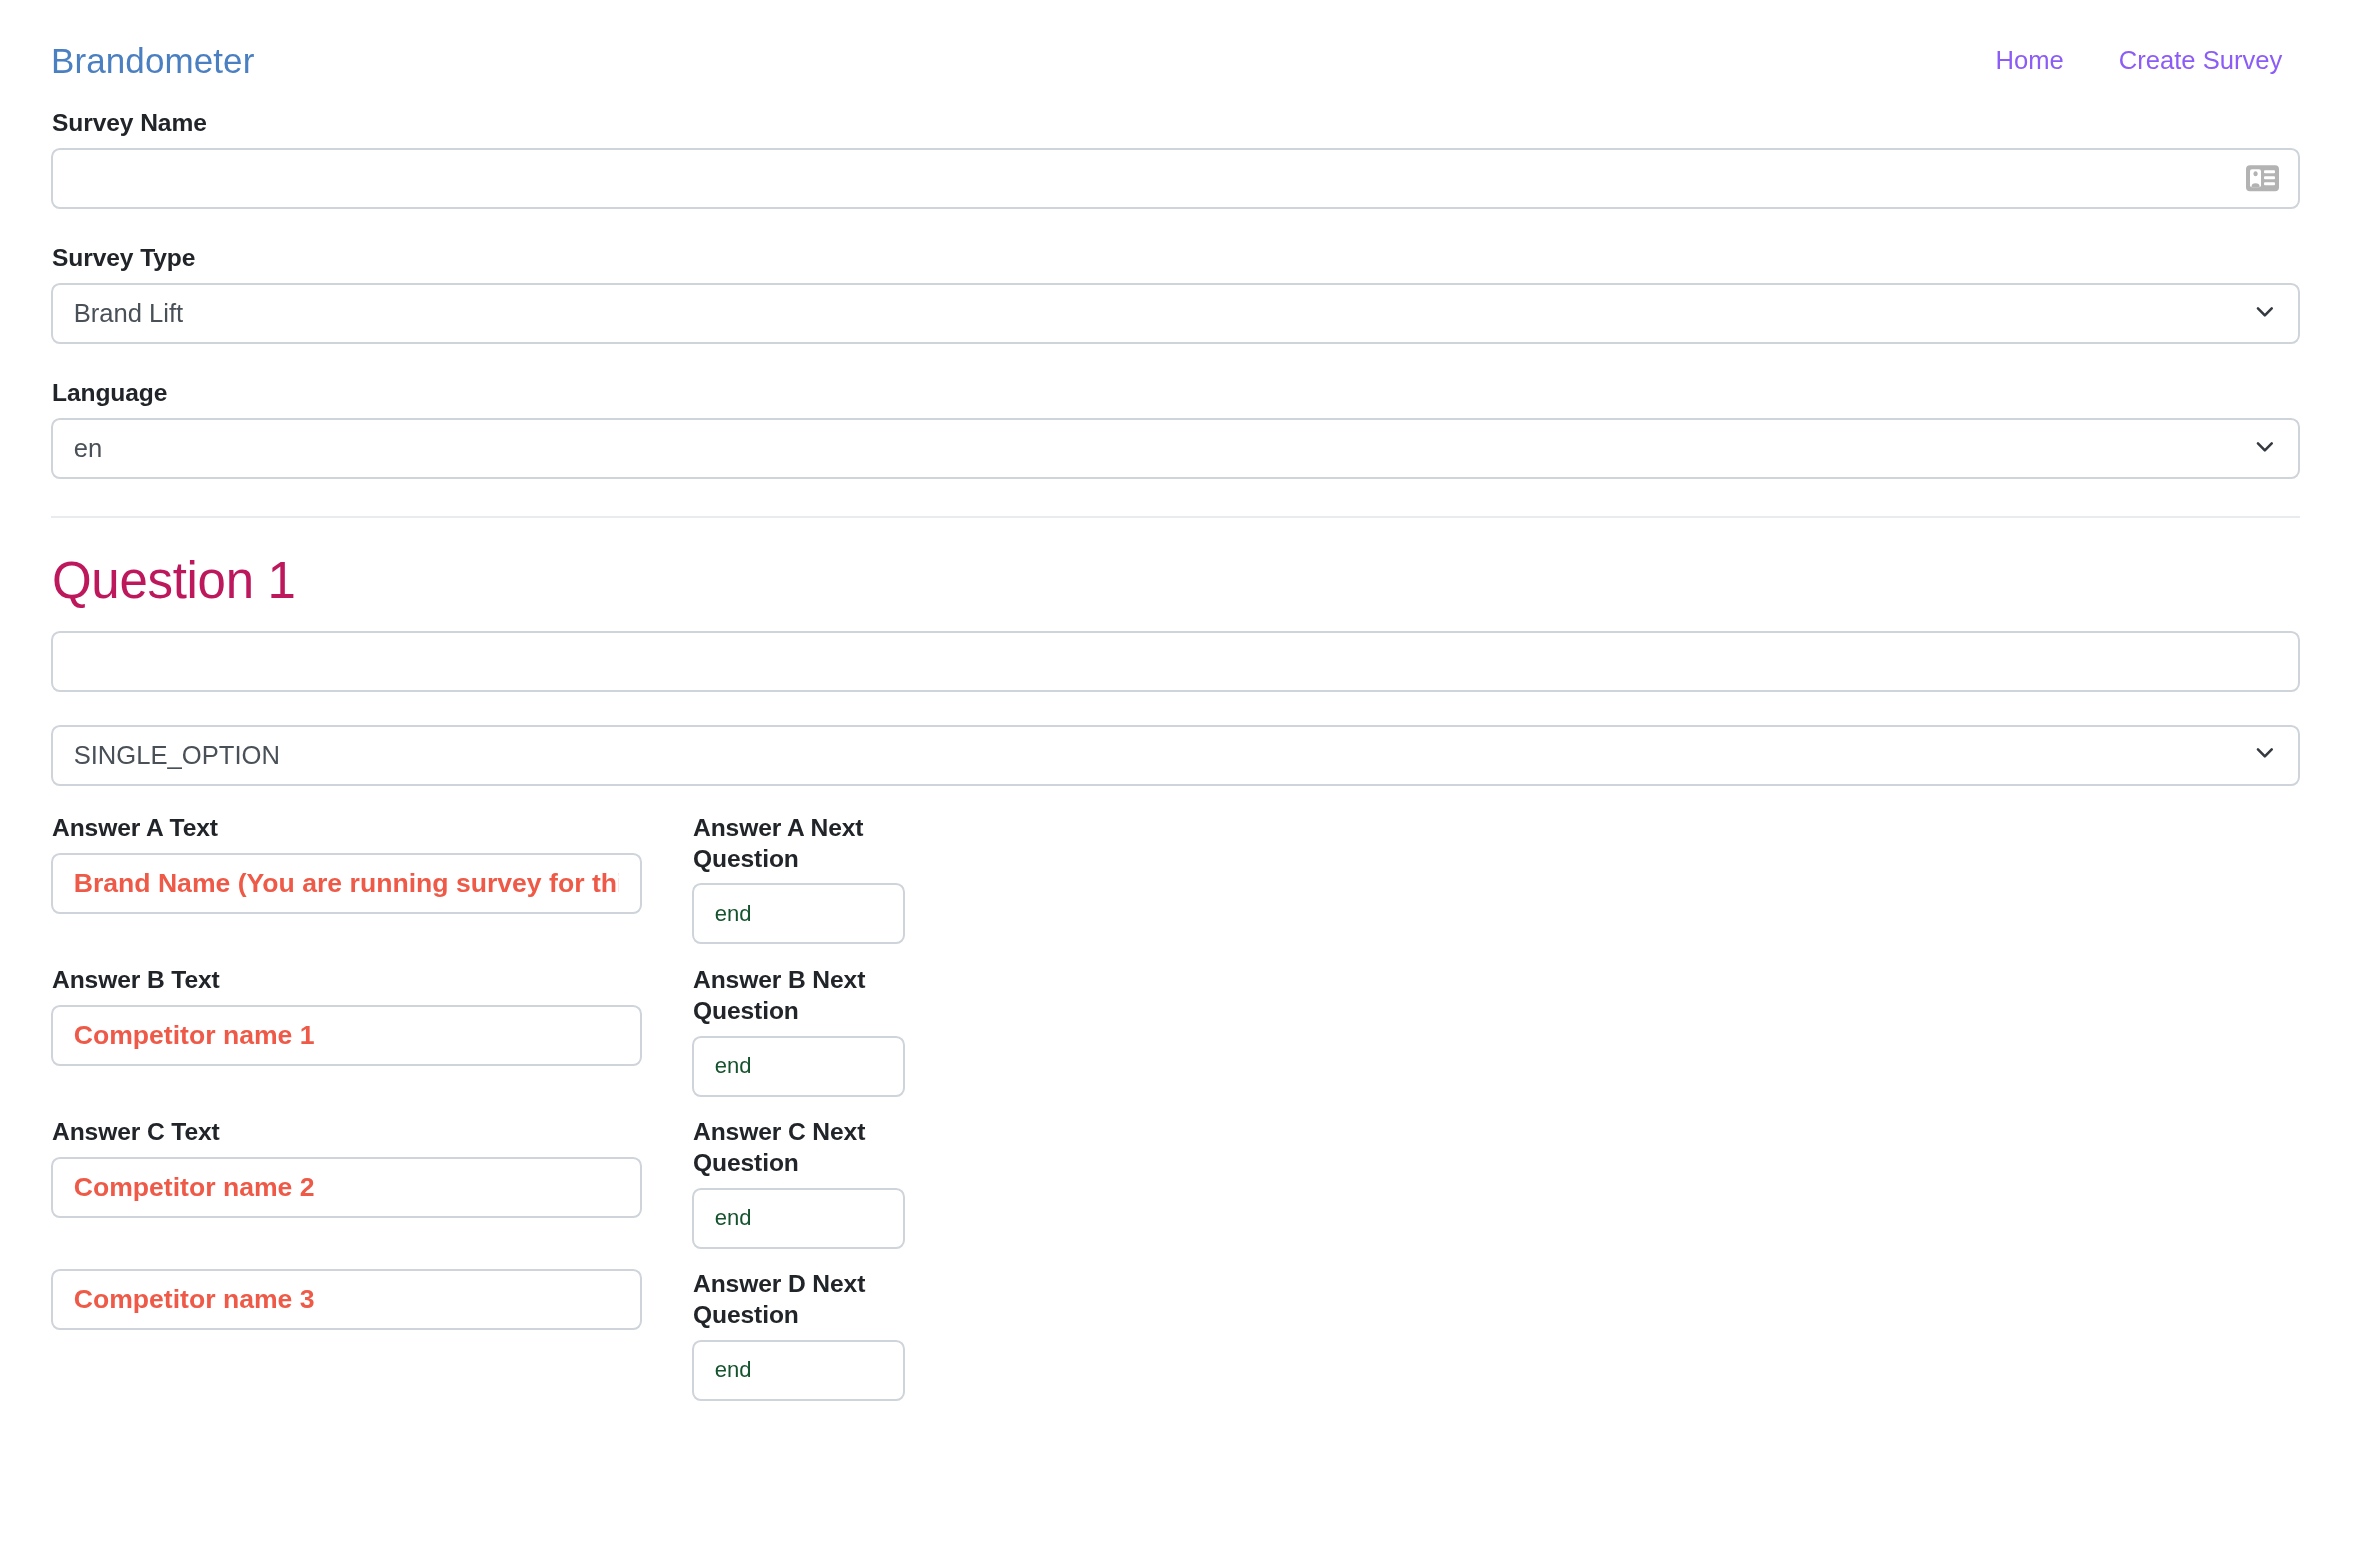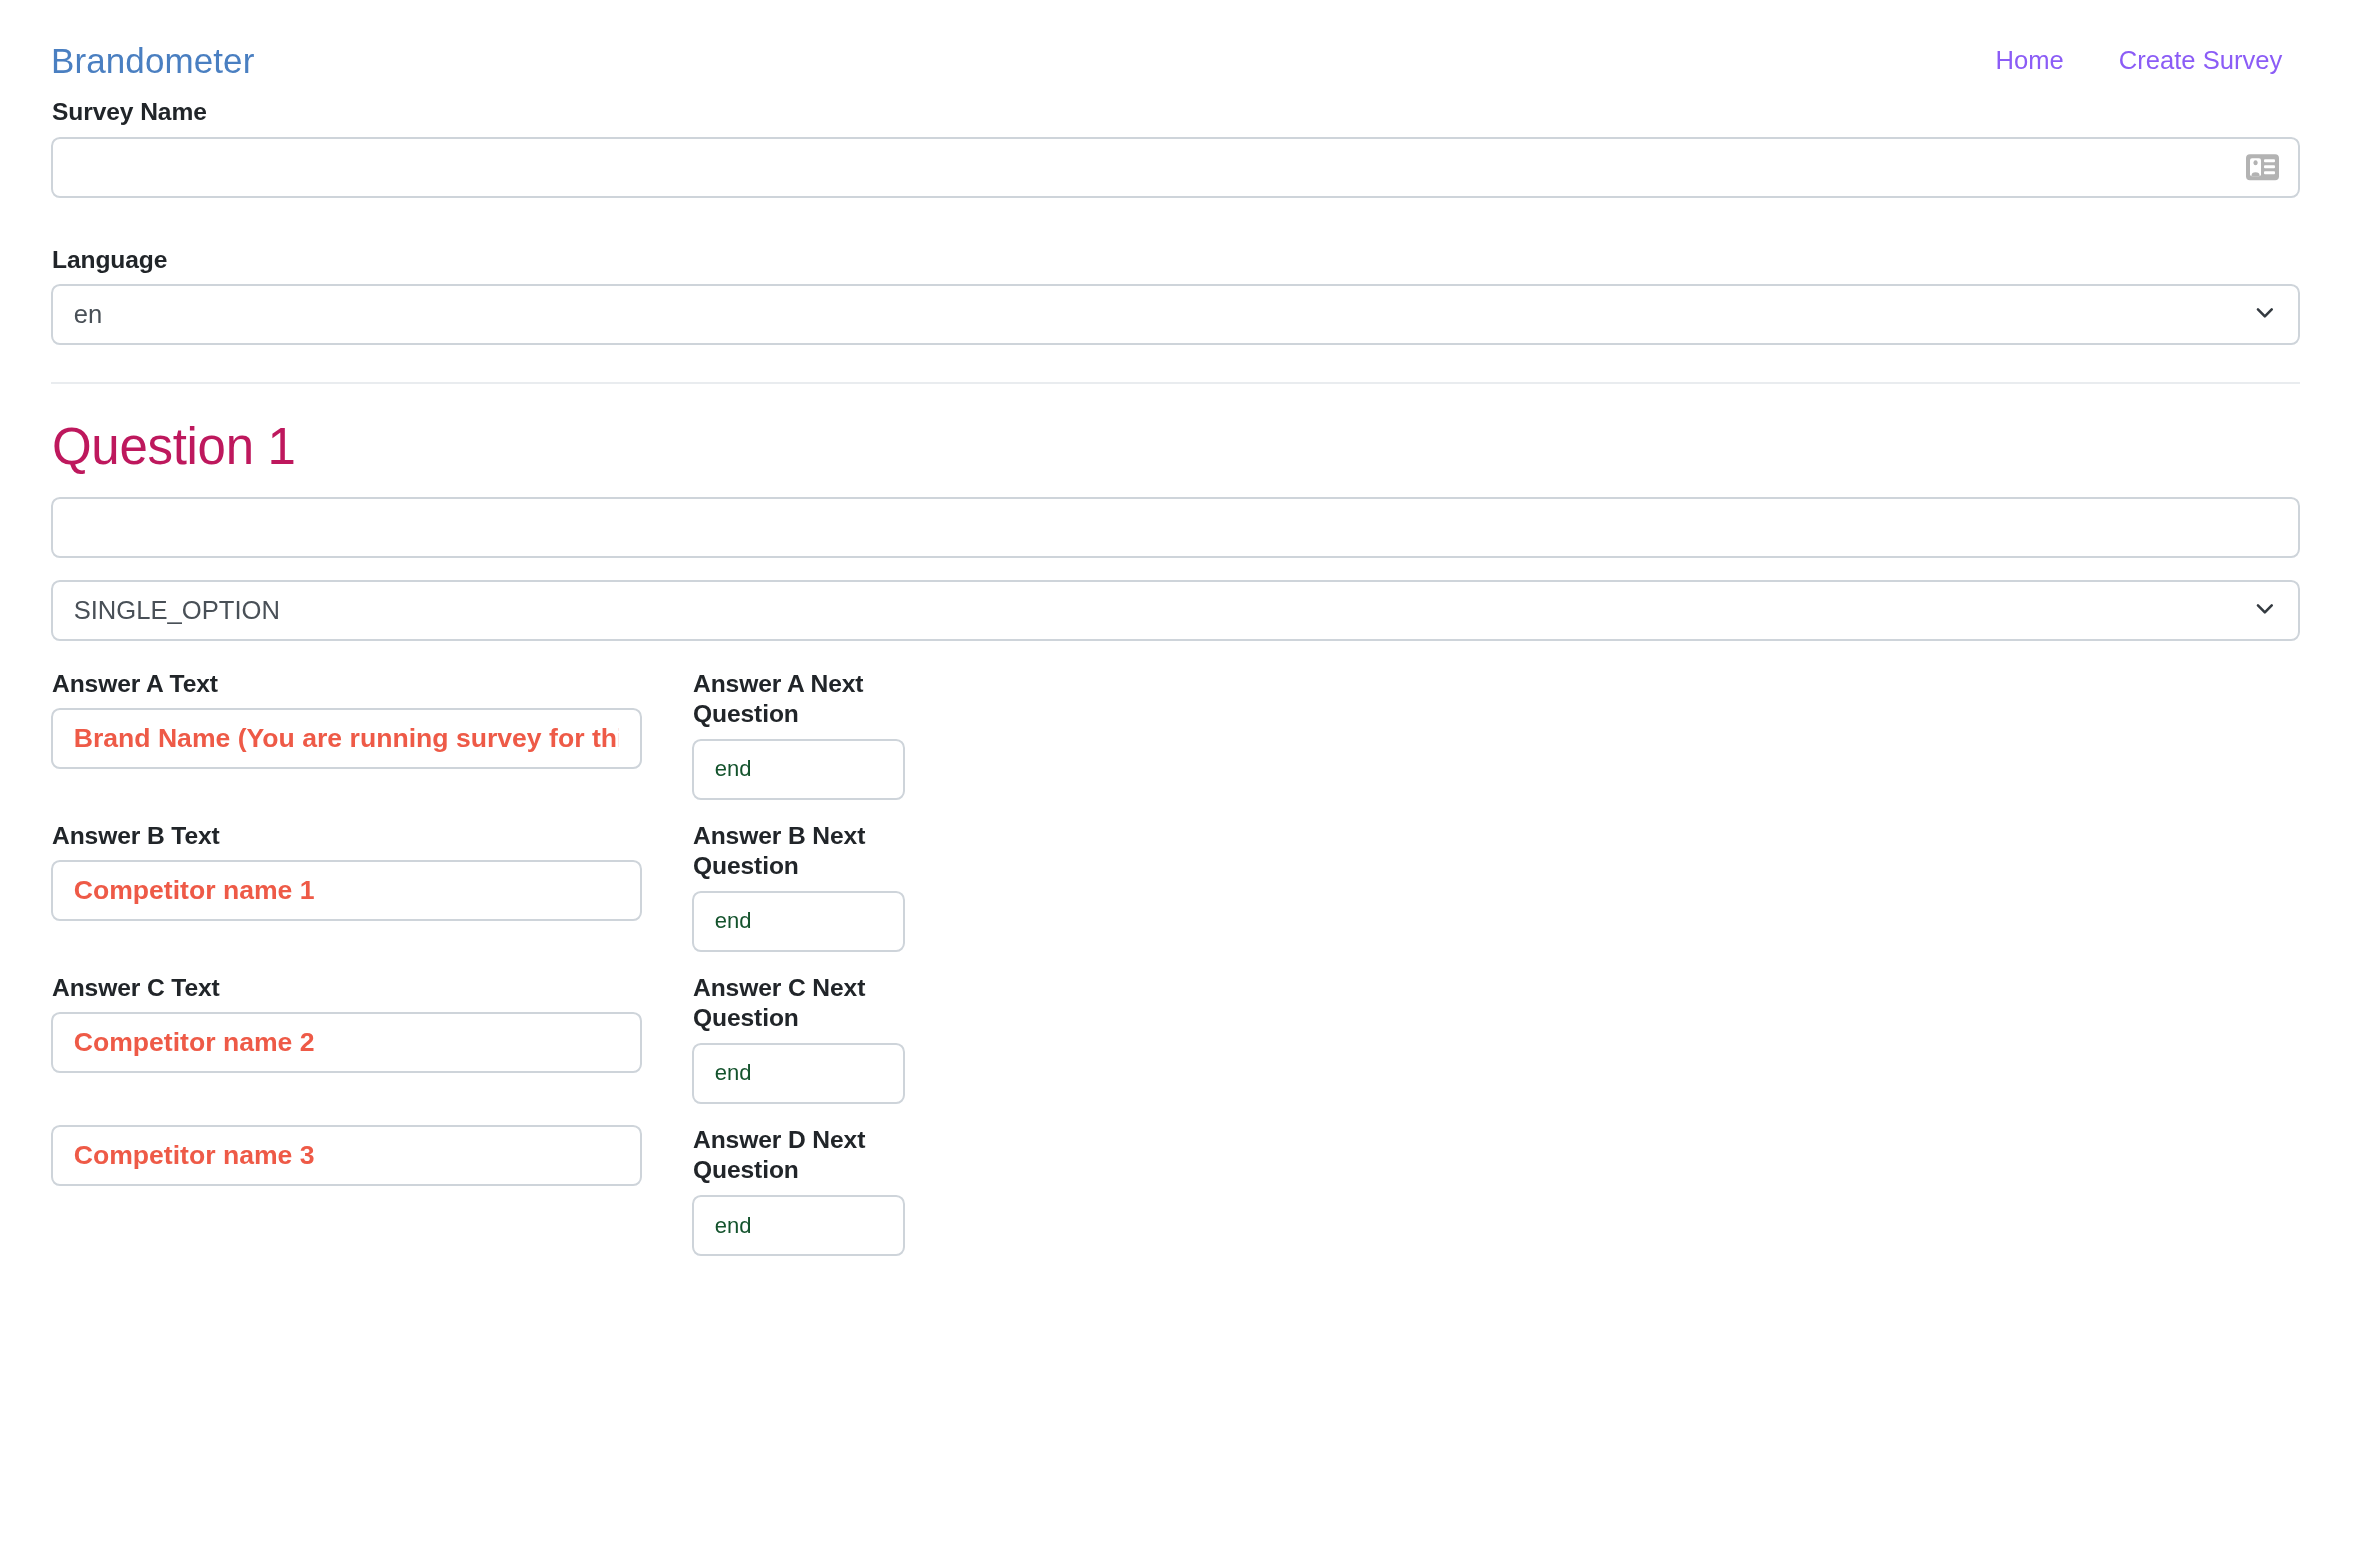--- a/index.html
+++ b/index.html
@@ -48,21 +48,21 @@
     font-size: 25.6px;
     text-decoration: none;
     white-space: nowrap;
   }
 
   
   .page {
     padding: 0 54px 0 51px;
   }
 
-  .field-block { margin-bottom: 0; }
+  .field-block { margin-bottom: 0; margin-top: 11px; }
 
   label.field-label {
     display: block;
     font-size: 24.6px;
     font-weight: 700;
     color: #212529;
     line-height: 1.25;
     margin: 0 0 8.9px 1px;
     letter-spacing: -0.1px;
   }
@@ -218,20 +218,31 @@
             <i></i>
             <i></i>
             <i></i>
           </span>
       </span>
     </div>
   </div>
 
   <div class="gap-a"></div>
 
+  <div class="field-block">
+    <label class="field-label">Survey Type</label>
+    <div class="select-wrap">
+      <div class="control">Brand Lift</div>
+      <span class="chev">
+        <svg width="19.7" height="19.7" viewBox="0 0 20 20">
+            <path d="M3 6.5 L10 13.5 L17 6.5" fill="none" stroke="#343a40" stroke-width="2.6" stroke-linecap="round" stroke-linejoin="round"></path>
+          </svg>
+      </span>
+    </div>
+  </div>
 
   <div class="gap-a"></div>
 
   <div class="field-block">
     <label class="field-label">Language</label>
     <div class="select-wrap">
       <div class="control">en</div>
       <span class="chev">
         <svg width="19.7" height="19.7" viewBox="0 0 20 20">
             <path d="M3 6.5 L10 13.5 L17 6.5" fill="none" stroke="#343a40" stroke-width="2.6" stroke-linecap="round" stroke-linejoin="round"></path>

